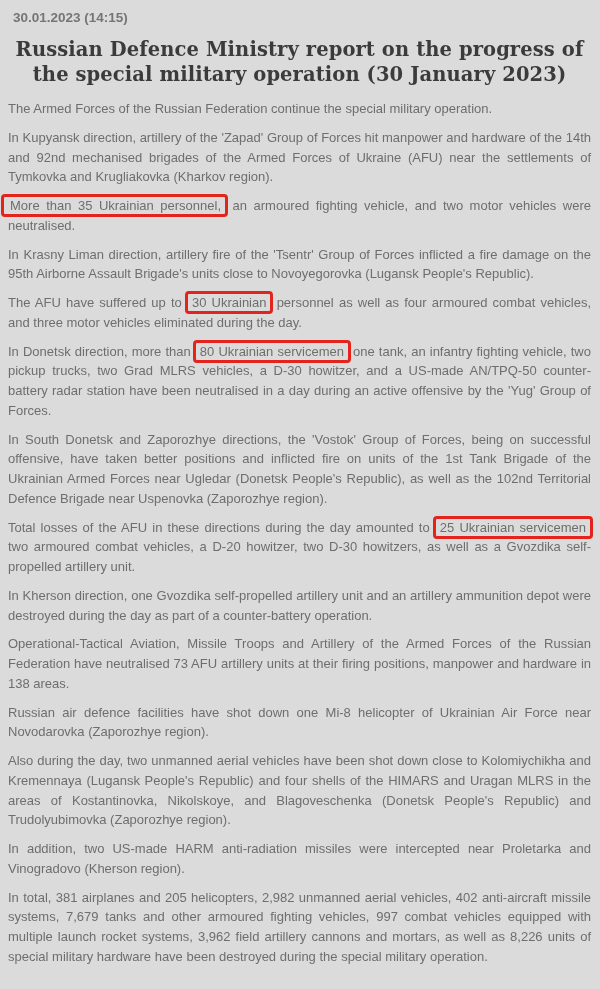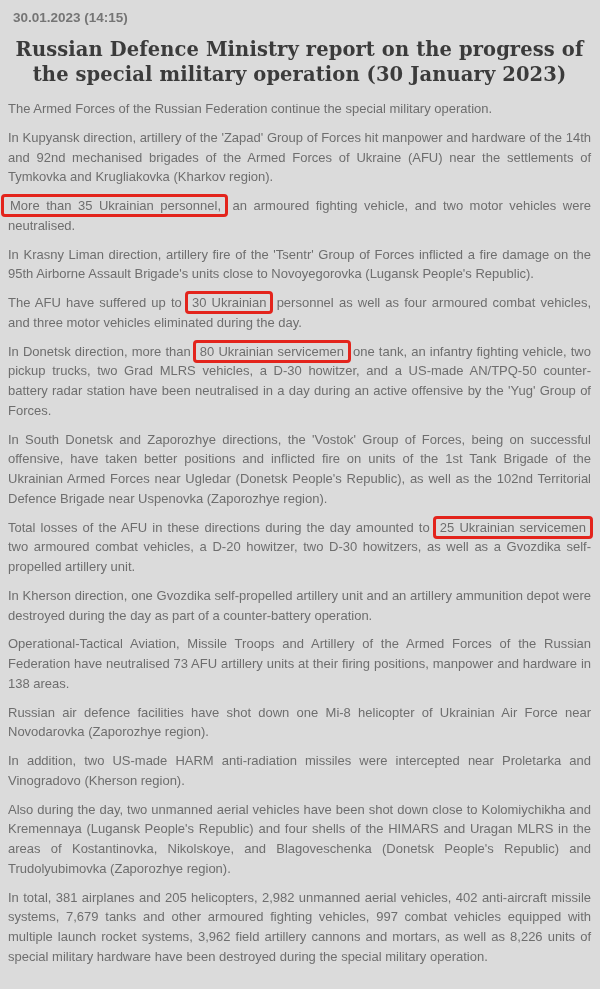--- a/index.html
+++ b/index.html
@@ -59,18 +59,18 @@
       <p>In Kupyansk direction, artillery of the 'Zapad' Group of Forces hit manpower and hardware of the 14th and 92nd mechanised brigades of the Armed Forces of Ukraine (AFU) near the settlements of Tymkovka and Krugliakovka (Kharkov region).</p>
       <p><span class="hl flush-left">More than 35 Ukrainian personnel,</span> an armoured fighting vehicle, and two motor vehicles were neutralised.</p>
       <p>In Krasny Liman direction, artillery fire of the 'Tsentr' Group of Forces inflicted a fire damage on the 95th Airborne Assault Brigade's units close to Novoyegorovka (Lugansk People's Republic).</p>
       <p>The AFU have suffered up to <span class="hl">30 Ukrainian</span> personnel as well as four armoured combat vehicles, and three motor vehicles eliminated during the day.</p>
       <p>In Donetsk direction, more than <span class="hl">80 Ukrainian servicemen</span> one tank, an infantry fighting vehicle, two pickup trucks, two Grad MLRS vehicles, a D-30 howitzer, and a US-made AN/TPQ-50 counter-battery radar station have been neutralised in a day during an active offensive by the 'Yug' Group of Forces.</p>
       <p>In South Donetsk and Zaporozhye directions, the 'Vostok' Group of Forces, being on successful offensive, have taken better positions and inflicted fire on units of the 1st Tank Brigade of the Ukrainian Armed Forces near Ugledar (Donetsk People's Republic), as well as the 102nd Territorial Defence Brigade near Uspenovka (Zaporozhye region).</p>
       <p>Total losses of the AFU in these directions during the day amounted to <span class="hl">25 Ukrainian servicemen</span> two armoured combat vehicles, a D-20 howitzer, two D-30 howitzers, as well as a Gvozdika self-propelled artillery unit.</p>
       <p>In Kherson direction, one Gvozdika self-propelled artillery unit and an artillery ammunition depot were destroyed during the day as part of a counter-battery operation.</p>
       <p>Operational-Tactical Aviation, Missile Troops and Artillery of the Armed Forces of the Russian Federation have neutralised 73 AFU artillery units at their firing positions, manpower and hardware in 138 areas.</p>
       <p>Russian air defence facilities have shot down one Mi-8 helicopter of Ukrainian Air Force near Novodarovka (Zaporozhye region).</p>
+      <p>Also during the day, two unmanned aerial vehicles have been shot down close to Kolomiychikha and Kremennaya (Lugansk People's Republic) and four shells of the HIMARS and Uragan MLRS in the areas of Kostantinovka, Nikolskoye, and Blagoveschenka (Donetsk People's Republic) and Trudolyubimovka (Zaporozhye region).</p>
       <p>In addition, two US-made HARM anti-radiation missiles were intercepted near Proletarka and Vinogradovo (Kherson region).</p>
-      <p>Also during the day, two unmanned aerial vehicles have been shot down close to Kolomiychikha and Kremennaya (Lugansk People's Republic) and four shells of the HIMARS and Uragan MLRS in the areas of Kostantinovka, Nikolskoye, and Blagoveschenka (Donetsk People's Republic) and Trudolyubimovka (Zaporozhye region).</p>
       <p>In total, 381 airplanes and 205 helicopters, 2,982 unmanned aerial vehicles, 402 anti-aircraft missile systems, 7,679 tanks and other armoured fighting vehicles, 997 combat vehicles equipped with multiple launch rocket systems, 3,962 field artillery cannons and mortars, as well as 8,226 units of special military hardware have been destroyed during the special military operation.</p>
     </div>
 
 </div>
 
 </body></html>

